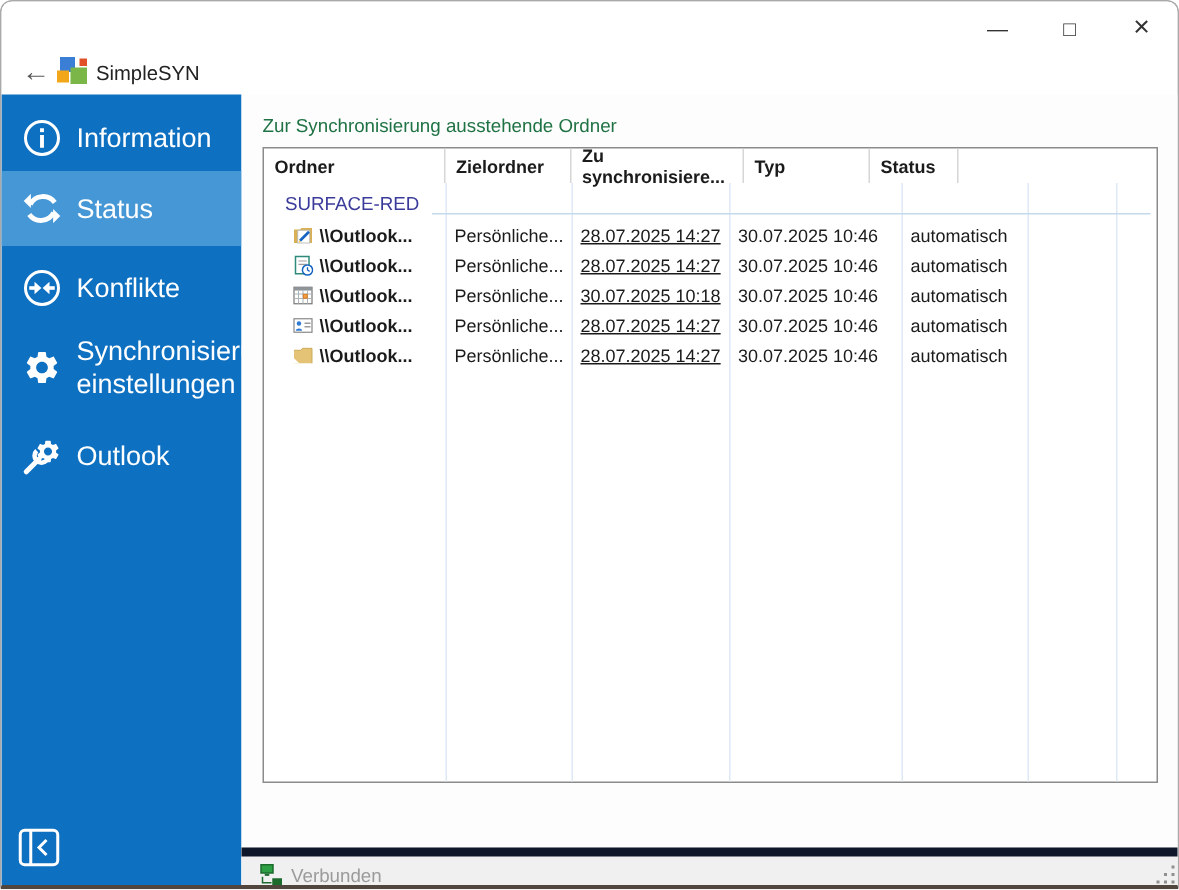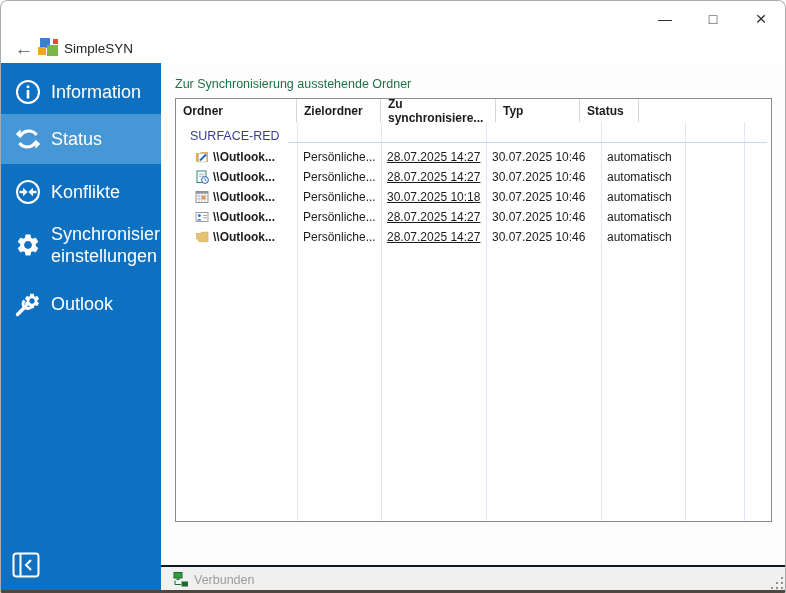--- a/index.html
+++ b/index.html
@@ -49,21 +49,21 @@
   .grow .gtext { margin-left:14px; font-size:12.5px; color:#3b3b9b; white-space:nowrap; }
   .grow .gline { flex:1; height:1px; background:#c5d9ec; margin:0 4px 0 8px; }
   .trow { position:absolute; left:0; width:100%; height:20px; font-size:12px; color:#1b1b1b; }
   .trow .cell { position:absolute; top:0; height:20px; display:flex; align-items:center; white-space:nowrap; }
   .trow .row-icon { position:absolute; left:19px; top:3px; width:14px; height:14px; }
   .c-ordner { left:37px;font-weight:bold; } .c-ziel { left:127px; } .c-letzte { left:211px;text-decoration:underline; }
   .c-zu { left:316px; } .c-typ { left:431px; } .c-status { left:515px; }
 
   
   .statusbar { position:absolute; left:0; top:502px; width:625px; height:26px;
-               background:#f0f0f0; border-top:2px solid #0f172a; }
+               background:#f0f0f0; border-top:6px solid #0f172a; }
   .statusbar .net-icon { position:absolute; left:12px; top:5px; width:16px; height:15px; }
   .statusbar .sb-text { position:absolute; left:33px; top:6px; font-size:12.5px; color:#9b9b9b; }
   .grip { position:absolute; right:3px; bottom:2px; width:14px; height:14px; }
   .grip i { position:absolute; width:2px; height:2px; background:#8f8f8f; }
 </style>
 </head>
 <body>
 
 <div class="window">
 

